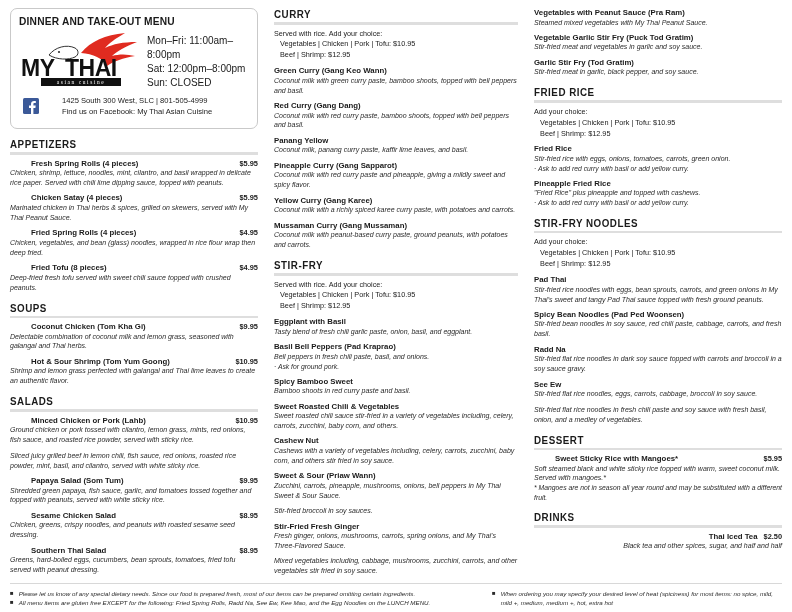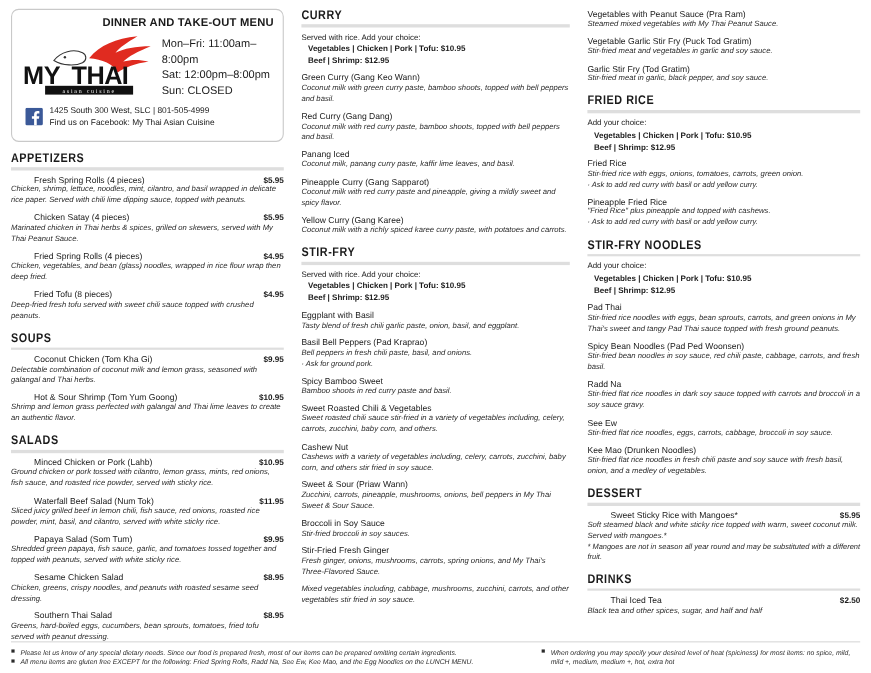--- a/index.html
+++ b/index.html
@@ -19,54 +19,54 @@
 
   
   .header-card {
     border: 1px solid #c9c9c9;
     border-radius: 7px;
     padding: 7px 8px 8px 8px;
     margin-bottom: 9px;
     height: 121px;
   }
   .header-title {
-    text-align: right;
+    text-align: left;
     font-size: 10.2px;
     font-weight: bold;
     letter-spacing: .2px;
     margin-bottom: 3px;
   }
   .header-body { display: flex; align-items: center; gap: 4px; height: 58px; }
   .logo-wrap { width: 124px; position: relative; }
   .logo-svg { display: block; width: 124px; height: 56px; }
   .hours { font-size: 10px; line-height: 1.42; padding-top: 6px; }
-  .contact-row { display: flex; align-items: center; gap: 6px; margin-top: 7px; padding-left: 4px; }
+  .contact-row { display: flex; align-items: center; gap: 23px; margin-top: 7px; padding-left: 4px; }
   .fb-icon { width: 16px; height: 16px; flex: 0 0 16px; }
   .contact-lines { font-size: 7.6px; line-height: 1.45; }
 
   
   .section-head {
     font-size: 11.4px;
     font-weight: bold;
     letter-spacing: .6px;
     transform: scaleX(.86);
     transform-origin: left center;
     margin-top: 9px;
     margin-bottom: 2px;
   }
   .section-head.first { margin-top: 0; }
   .rule { height: 2.5px; background: #dedede; margin-bottom: 4px; }
 
   .choice-block { font-size: 7.2px; line-height: 1.5; margin-bottom: 5px; }
   .choice-block .lead { }
-  .choice-block .opt { font-weight: bold; padding-left: 6px; font-size: 7.3px; }
+  .choice-block .opt { font-weight: normal; padding-left: 6px; font-size: 7.3px; }
 
   .item { margin-bottom: 5.5px; }
   .item-line { display: flex; align-items: baseline; padding-left: 21px; }
-  .item-name { font-size: 7.8px; font-weight: normal; flex: 1 1 auto; }
+  .item-name { font-size: 7.8px; font-weight: bold; flex: 1 1 auto; }
   .item-price { font-size: 7.4px; font-weight: bold; white-space: nowrap; padding-left: 6px; }
   .item-desc { font-size: 7px; font-style: italic; line-height: 1.42; color: #2a2a2a; margin-top: .5px; }
   .item-note { font-size: 6.8px; font-style: italic; line-height: 1.4; color: #2a2a2a; }
 
   
   .footer {
     position: absolute; left: 10px; right: 10px; bottom: 4px;
     border-top: 1px solid #d8d8d8;
     padding-top: 5px;
     display: flex;
@@ -176,24 +176,20 @@
       <div class="rule"></div>
       <div>
         <div class="item">
           <div class="item-line">
               <span class="item-name">Minced Chicken or Pork (Lahb)</span>
               <span class="item-price">$10.95</span>
             </div>
           <div class="item-desc">Ground chicken or pork tossed with cilantro, lemon grass, mints, red onions, fish sauce, and roasted rice powder, served with sticky rice.</div>
         </div>
         <div class="item">
-          <div class="item-line">
-              <span class="item-name">Waterfall Beef Salad (Num Tok)</span>
-              <span class="item-price">$11.95</span>
-            </div>
           <div class="item-desc">Sliced juicy grilled beef in lemon chili, fish sauce, red onions, roasted rice powder, mint, basil, and cilantro, served with white sticky rice.</div>
         </div>
         <div class="item">
           <div class="item-line">
               <span class="item-name">Papaya Salad (Som Tum)</span>
               <span class="item-price">$9.95</span>
             </div>
           <div class="item-desc">Shredded green papaya, fish sauce, garlic, and tomatoes tossed together and topped with peanuts, served with white sticky rice.</div>
         </div>
         <div class="item">
@@ -226,30 +222,34 @@
       <div>
         <div class="item">
           <div class="item-name">Green Curry (Gang Keo Wann)</div>
           <div class="item-desc">Coconut milk with green curry paste, bamboo shoots, topped with bell peppers and basil.</div>
         </div>
         <div class="item">
           <div class="item-name">Red Curry (Gang Dang)</div>
           <div class="item-desc">Coconut milk with red curry paste, bamboo shoots, topped with bell peppers and basil.</div>
         </div>
         <div class="item">
-          <div class="item-name">Panang Iced</div>
+          <div class="item-name">Panang Yellow</div>
           <div class="item-desc">Coconut milk, panang curry paste, kaffir lime leaves, and basil.</div>
         </div>
         <div class="item">
           <div class="item-name">Pineapple Curry (Gang Sapparot)</div>
           <div class="item-desc">Coconut milk with red curry paste and pineapple, giving a mildly sweet and spicy flavor.</div>
         </div>
         <div class="item">
           <div class="item-name">Yellow Curry (Gang Karee)</div>
           <div class="item-desc">Coconut milk with a richly spiced karee curry paste, with potatoes and carrots.</div>
+        </div>
+        <div class="item">
+          <div class="item-name">Mussaman Curry (Gang Mussaman)</div>
+          <div class="item-desc">Coconut milk with peanut-based curry paste, ground peanuts, with potatoes and carrots.</div>
         </div>
       </div>
 
       <div class="section-head">STIR-FRY</div>
       <div class="rule"></div>
       <div class="choice-block">
         <div class="lead">Served with rice. Add your choice:</div>
         <div class="opt">Vegetables | Chicken | Pork | Tofu: $10.95</div>
         <div class="opt">Beef | Shrimp: $12.95</div>
       </div>
@@ -274,21 +274,20 @@
         </div>
         <div class="item">
           <div class="item-name">Cashew Nut</div>
           <div class="item-desc">Cashews with a variety of vegetables including, celery, carrots, zucchini, baby corn, and others stir fried in soy sauce.</div>
         </div>
         <div class="item">
           <div class="item-name">Sweet &amp; Sour (Priaw Wann)</div>
           <div class="item-desc">Zucchini, carrots, pineapple, mushrooms, onions, bell peppers in My Thai Sweet &amp; Sour Sauce.</div>
         </div>
         <div class="item">
-          <div class="item-name">Broccoli in Soy Sauce</div>
           <div class="item-desc">Stir-fried broccoli in soy sauces.</div>
         </div>
         <div class="item">
           <div class="item-name">Stir-Fried Fresh Ginger</div>
           <div class="item-desc">Fresh ginger, onions, mushrooms, carrots, spring onions, and My Thai's Three-Flavored Sauce.</div>
         </div>
         <div class="item">
           <div class="item-desc">Mixed vegetables including, cabbage, mushrooms, zucchini, carrots, and other vegetables stir fried in soy sauce.</div>
         </div>
       </div>
@@ -349,42 +348,41 @@
         </div>
         <div class="item">
           <div class="item-name">Radd Na</div>
           <div class="item-desc">Stir-fried flat rice noodles in dark soy sauce topped with carrots and broccoli in a soy sauce gravy.</div>
         </div>
         <div class="item">
           <div class="item-name">See Ew</div>
           <div class="item-desc">Stir-fried flat rice noodles, eggs, carrots, cabbage, broccoli in soy sauce.</div>
         </div>
         <div class="item">
-          <div class="item-name">Kee Mao (Drunken Noodles)</div>
           <div class="item-desc">Stir-fried flat rice noodles in fresh chili paste and soy sauce with fresh basil, onion, and a medley of vegetables.</div>
         </div>
       </div>
 
       <div class="section-head">DESSERT</div>
       <div class="rule"></div>
       <div>
         <div class="item">
           <div class="item-line">
               <span class="item-name">Sweet Sticky Rice with Mangoes*</span>
               <span class="item-price">$5.95</span>
             </div>
           <div class="item-desc">Soft steamed black and white sticky rice topped with warm, sweet coconut milk. Served with mangoes.*</div>
           <div class="item-note">* Mangoes are not in season all year round and may be substituted with a different fruit.</div>
         </div>
       </div>
 
       <div class="section-head">DRINKS</div>
       <div class="rule"></div>
       <div>
-        <div class="item" style="margin-bottom:2px;">
+        <div class="item" style="margin-bottom:2px;text-align:right;">
           <div class="item-line">
               <span class="item-name">Thai Iced Tea</span>
               <span class="item-price">$2.50</span>
             </div>
           <div class="item-desc">Black tea and other spices, sugar, and half and half</div>
         </div>
       </div>
     </div>
   </div>
 

